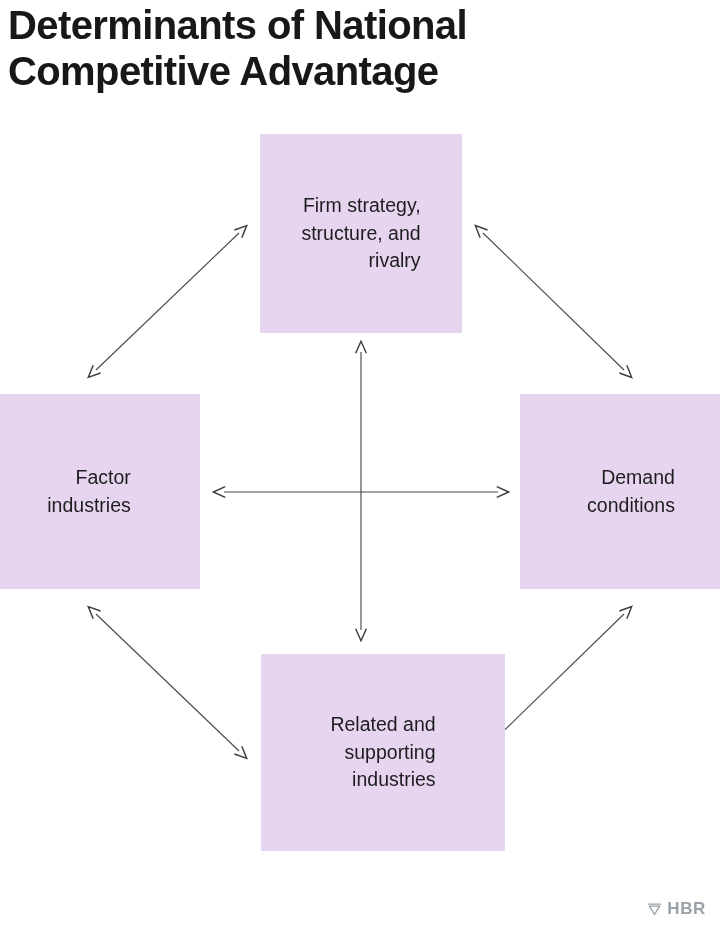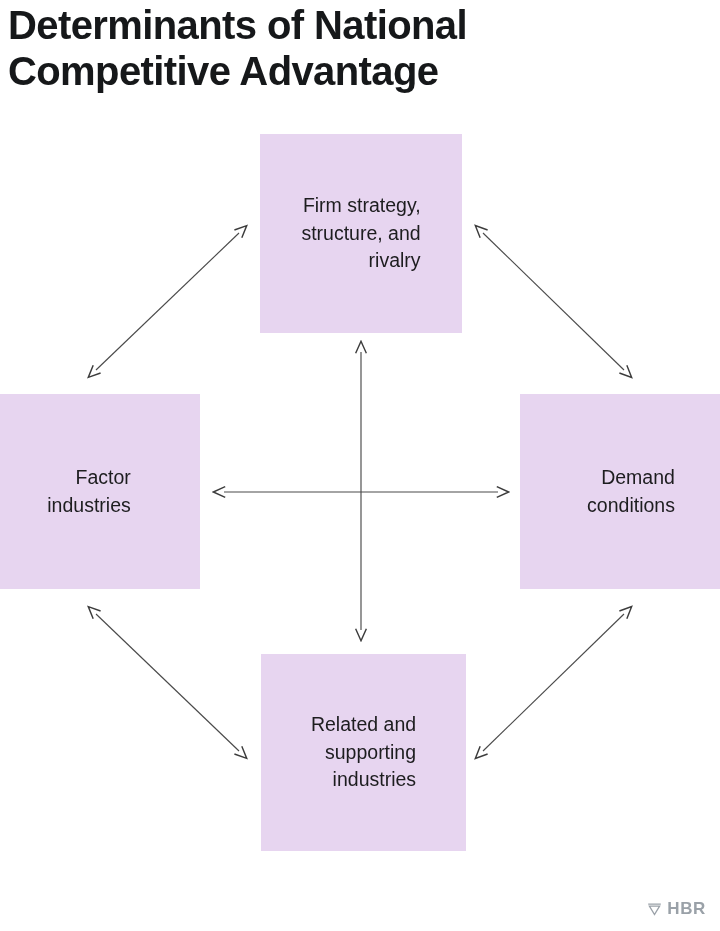--- a/index.html
+++ b/index.html
@@ -69,21 +69,21 @@
   }
   #box-demand-conditions {
     left: 520px;
     top: 394px;
     width: 222px;
     height: 195px;
   }
   #box-related-industries {
     left: 261px;
     top: 654px;
-    width: 205px;
+    width: 244px;
     height: 197px;
   }
 
   
   #arrow-layer {
     position: absolute;
     left: 0; top: 0;
     width: 720px;
     height: 931px;
     pointer-events: none;

